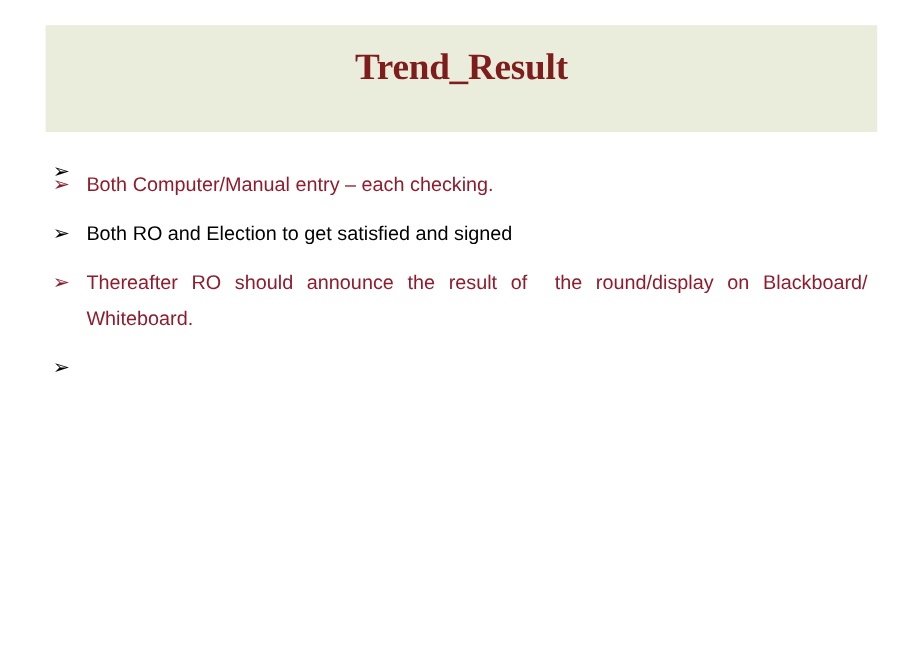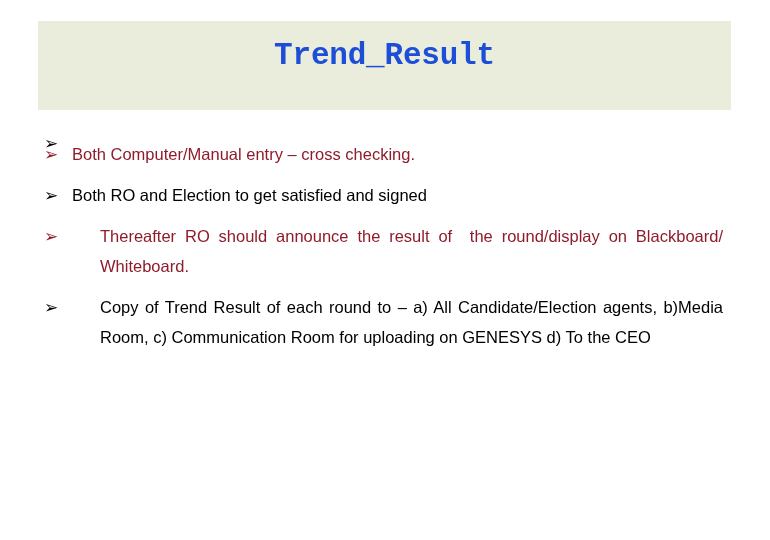--- a/index.html
+++ b/index.html
@@ -26,23 +26,23 @@
     background: #eaeddc;
   }
   .title-text {
     position: absolute;
     left: 0;
     right: 0;
     top: 17px;
     text-align: center;
     font-size: 31px;
     font-weight: bold;
-    color: #1d4ed8;
+    color: #7f1d1d;
     letter-spacing: -0.2px;
-    font-family: Liberation Mono, monospace;
+    font-family: Liberation Serif, serif;
   }
 
   
   .content {
     position: absolute;
     left: 0;
     top: 128px;
     width: 770px;
   }
 
@@ -54,21 +54,20 @@
     font-size: 16.5px;
     line-height: 30px;
     color: #000000;
   }
   .bullet-item.red {
     color: #8f1c2c;
   }
   .bullet-item.justify .para {
     text-align: justify;
     text-align-last: left;
-    margin-left: 28px;
   }
   .bullet-item .marker {
     position: absolute;
     left: 44px;
     top: 0px;
     width: 20px;
     font-size: 17px;
     line-height: 30px;
     color: #000000;
     font-family: "DejaVu Sans", sans-serif;
@@ -96,31 +95,30 @@
 </div>
 
 <div class="content">
 
   <div class="bullet-item item-0">
     <span class="marker">➢</span>
   </div>
 
   <div class="bullet-item item-1 red">
     <span class="marker">➢</span>
-    <span class="para">Both Computer/Manual entry – cross checking.</span>
+    <span class="para">Both Computer/Manual entry – each checking.</span>
   </div>
 
   <div class="bullet-item item-2">
     <span class="marker">➢</span>
     <span class="para">Both RO and Election to get satisfied and signed</span>
   </div>
 
   <div class="bullet-item item-3 red justify">
     <span class="marker">➢</span>
     <span class="para">Thereafter RO should announce the result of  the round/display on Blackboard/ Whiteboard.</span>
   </div>
 
   <div class="bullet-item item-4 justify">
     <span class="marker">➢</span>
-    <span class="para">Copy of Trend Result of each round to – a) All Candidate/Election agents, b)Media Room, c) Communication Room for uploading on GENESYS d) To the CEO</span>
   </div>
 
 </div>
 
 </body></html>

